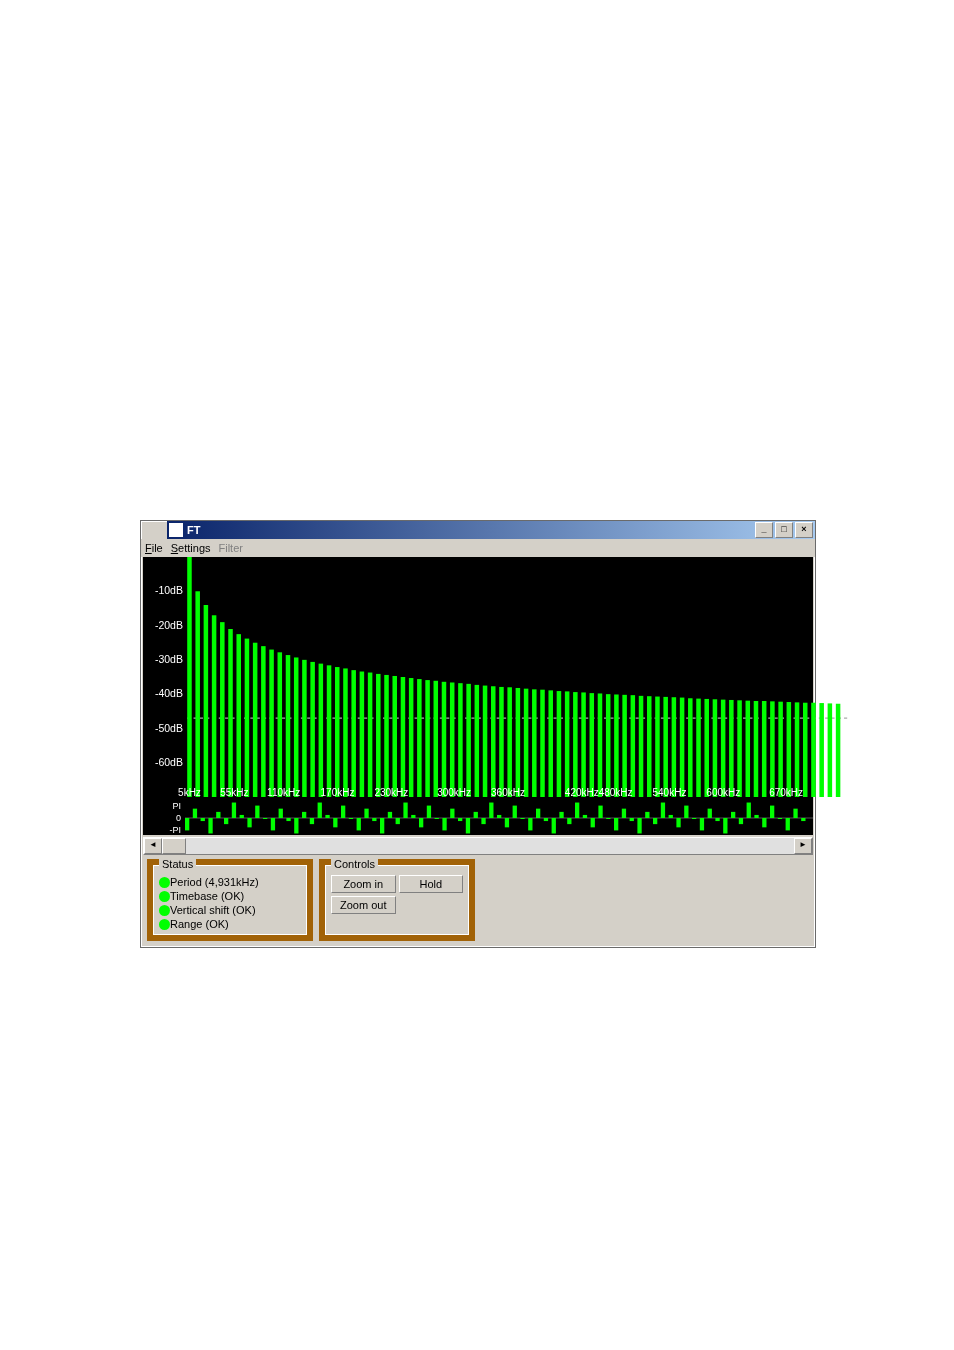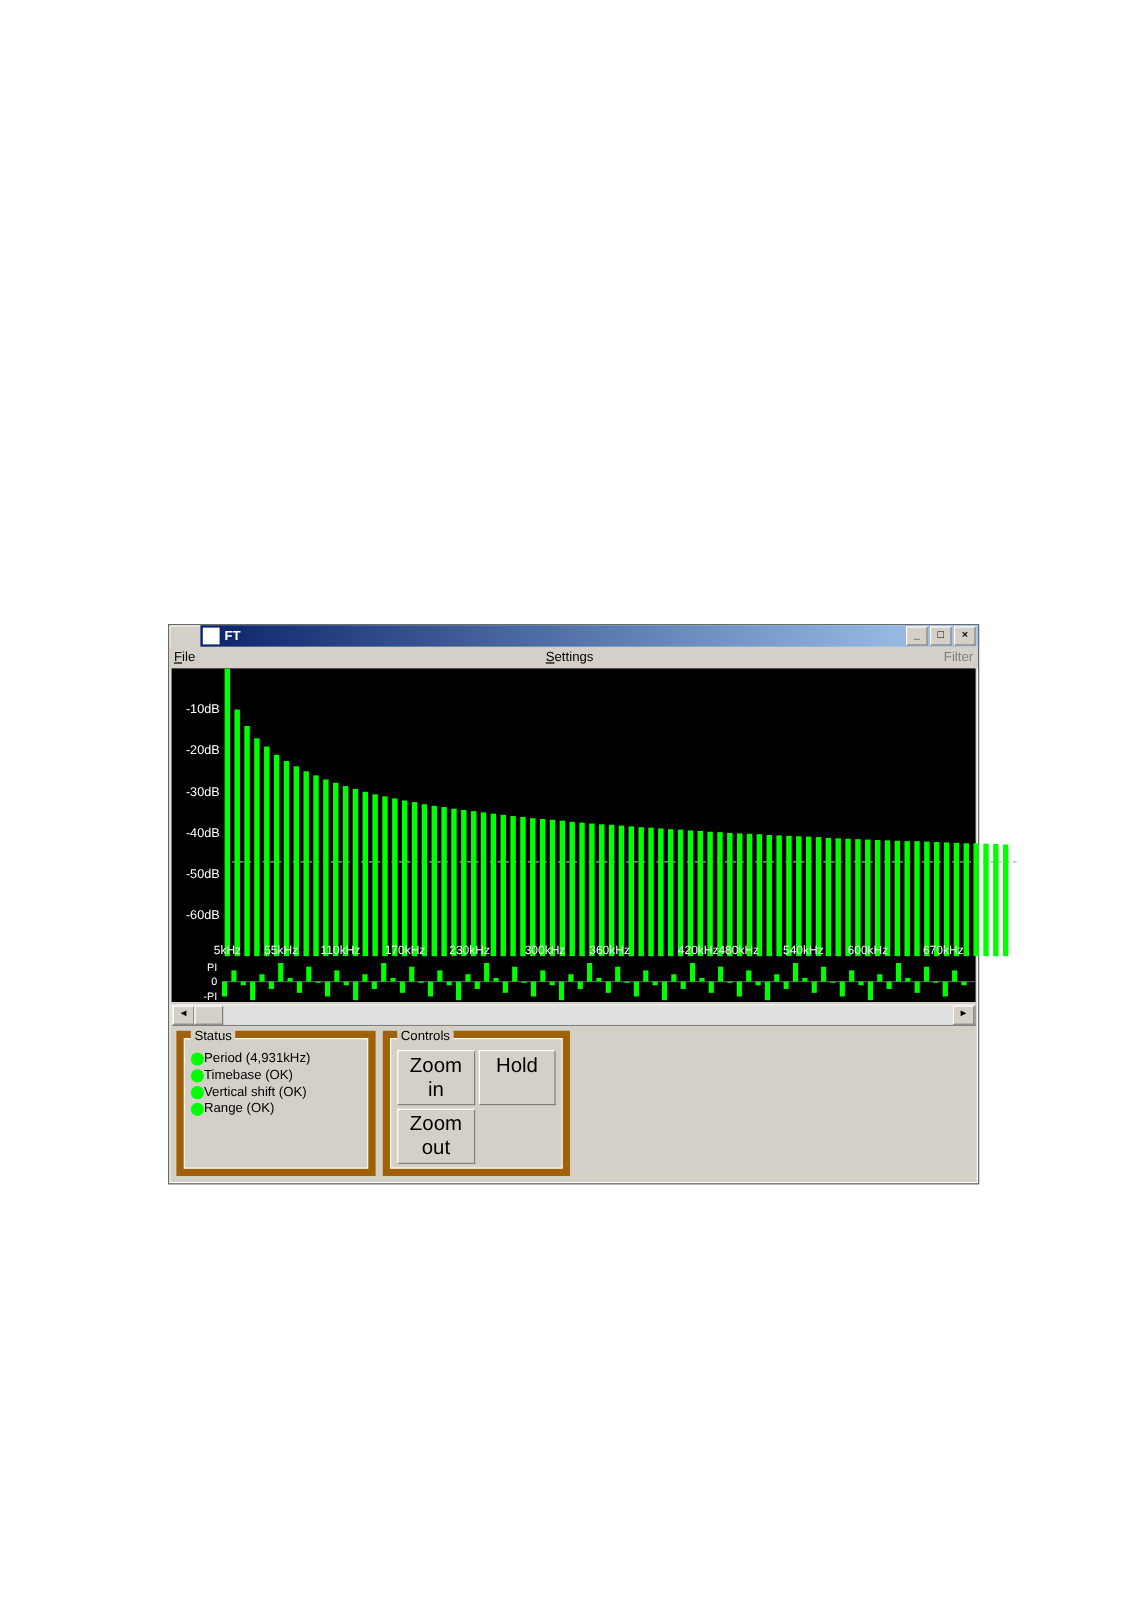--- a/index.html
+++ b/index.html
@@ -54,21 +54,20 @@
     color: #000;
     cursor: default;
   }
   .menubar {
     height: 18px;
     background: #d4d0c8;
     display: flex;
     align-items: center;
     padding: 0 4px;
     gap: 8px;
-    justify-content: space-between;
   }
   .menuitem { cursor: default; }
   .menuitem .ul { text-decoration: underline; }
   .menuitem.disabled { color: #808080; }
   .plotarea {
     background: #000;
     position: relative;
     height: 278px;
     margin: 0 2px;
   }
@@ -147,21 +146,21 @@
   .dot { width: 11px; height: 11px; background: #00ff00; border-radius: 50%; flex-shrink: 0; }
   .cursor-row { display: flex; height: 14px; }
   .cursor-row .k { width: 62px; }
   .controls-grid { display: grid; grid-template-columns: 1fr 1fr; gap: 3px; }
   .btn {
     background: #d4d0c8;
     border: 1px solid #fff;
     border-right-color: #808080;
     border-bottom-color: #808080;
     padding: 2px 4px;
-    font-size: 17px;
+    font-size: 11px;
     text-align: center;
     cursor: default;
   }
 </style>
 </head>
 <body>
 
 <div class="page">
   <div class="window">
 

